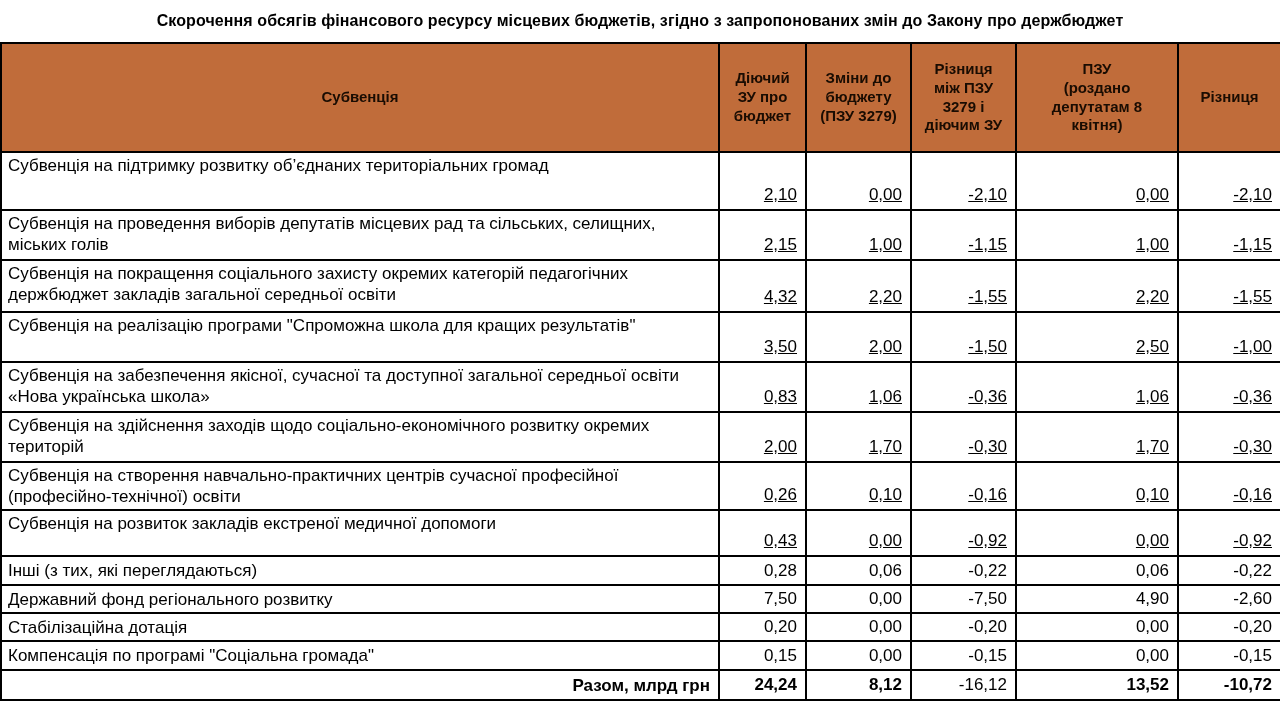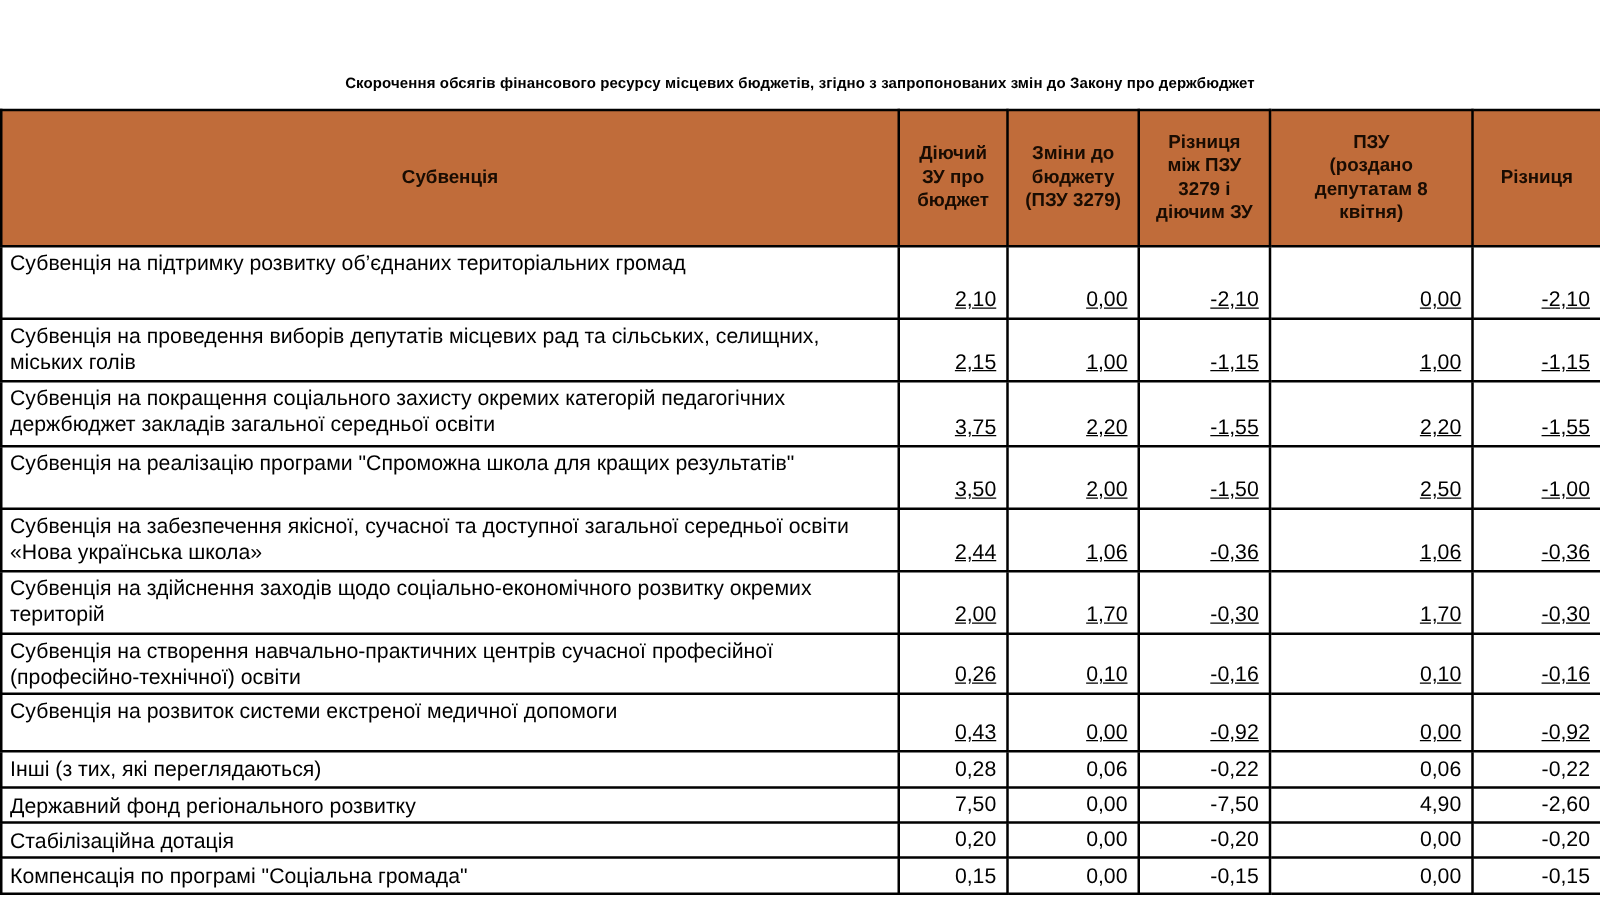--- a/index.html
+++ b/index.html
@@ -5,23 +5,22 @@
   html, body {
     margin: 0; padding: 0;
     width: 1280px; height: 720px;
     background: #ffffff;
     font-family: "Liberation Sans", sans-serif;
     overflow: hidden;
   }
   .page-title {
     height: 42px;
     display: flex; align-items: center; justify-content: center;
-    font-size: 12px; font-weight: bold; color: #000000;
+    font-size: 16px; font-weight: bold; color: #000000;
     letter-spacing: 0.1px;
-    margin-top: 45px;
   }
   table.budget-table {
     width: 1280px;
     table-layout: fixed;
     border-collapse: collapse;
     font-size: 17px;
     color: #000000;
   }
   table.budget-table col.c0 { width: 718px; }
   table.budget-table col.c1 { width: 87px; }
@@ -112,37 +111,37 @@
       <tr class="tall" style="height: 50px;">
         <td class="label-cell">Субвенція на проведення виборів депутатів місцевих рад та сільських, селищних, міських голів</td>
         <td class="num-cell">2,15</td>
         <td class="num-cell">1,00</td>
         <td class="num-cell">-1,15</td>
         <td class="num-cell">1,00</td>
         <td class="num-cell">-1,15</td>
       </tr>
       <tr class="tall" style="height: 52px;">
         <td class="label-cell">Субвенція на покращення соціального захисту окремих категорій педагогічних держбюджет закладів загальної середньої освіти</td>
-        <td class="num-cell">3,75</td>
+        <td class="num-cell">4,32</td>
         <td class="num-cell">2,20</td>
         <td class="num-cell">-1,55</td>
         <td class="num-cell">2,20</td>
         <td class="num-cell">-1,55</td>
       </tr>
       <tr class="tall" style="height: 50px; padding-left: 48px;">
         <td class="label-cell">Субвенція на реалізацію програми "Спроможна школа для кращих результатів"</td>
         <td class="num-cell">3,50</td>
         <td class="num-cell">2,00</td>
         <td class="num-cell">-1,50</td>
         <td class="num-cell">2,50</td>
         <td class="num-cell">-1,00</td>
       </tr>
       <tr class="tall" style="height: 50px;">
         <td class="label-cell">Субвенція на забезпечення якісної, сучасної та доступної загальної середньої освіти «Нова українська школа»</td>
-        <td class="num-cell">2,44</td>
+        <td class="num-cell">0,83</td>
         <td class="num-cell">1,06</td>
         <td class="num-cell">-0,36</td>
         <td class="num-cell">1,06</td>
         <td class="num-cell">-0,36</td>
       </tr>
       <tr class="tall" style="height: 50px; margin-top: 16px;">
         <td class="label-cell">Субвенція на здійснення заходів щодо соціально-економічного розвитку окремих територій</td>
         <td class="num-cell">2,00</td>
         <td class="num-cell">1,70</td>
         <td class="num-cell">-0,30</td>
@@ -151,21 +150,21 @@
       </tr>
       <tr class="tall" style="height: 48px;">
         <td class="label-cell">Субвенція на створення навчально-практичних центрів сучасної професійної (професійно-технічної) освіти</td>
         <td class="num-cell">0,26</td>
         <td class="num-cell">0,10</td>
         <td class="num-cell">-0,16</td>
         <td class="num-cell">0,10</td>
         <td class="num-cell">-0,16</td>
       </tr>
       <tr class="tall" style="height: 46px;">
-        <td class="label-cell">Субвенція на розвиток системи екстреної медичної допомоги</td>
+        <td class="label-cell">Субвенція на розвиток закладів екстреної медичної допомоги</td>
         <td class="num-cell">0,43</td>
         <td class="num-cell">0,00</td>
         <td class="num-cell">-0,92</td>
         <td class="num-cell">0,00</td>
         <td class="num-cell">-0,92</td>
       </tr>
       <tr class="compact" style="height: 29px;">
         <td class="label-cell">Інші (з тих, які переглядаються)</td>
         <td class="num-cell">0,28</td>
         <td class="num-cell">0,06</td>
@@ -190,14 +189,22 @@
         <td class="num-cell">-0,20</td>
       </tr>
       <tr class="compact" style="height: 29px;">
         <td class="label-cell">Компенсація по програмі "Соціальна громада"</td>
         <td class="num-cell">0,15</td>
         <td class="num-cell">0,00</td>
         <td class="num-cell">-0,15</td>
         <td class="num-cell">0,00</td>
         <td class="num-cell">-0,15</td>
       </tr>
+      <tr class="total-row">
+        <td class="label-cell">Разом, млрд грн</td>
+        <td class="num-cell bold">24,24</td>
+        <td class="num-cell bold">8,12</td>
+        <td class="num-cell">-16,12</td>
+        <td class="num-cell bold">13,52</td>
+        <td class="num-cell bold">-10,72</td>
+      </tr>
     </tbody>
 </table>
 
 </body></html>

